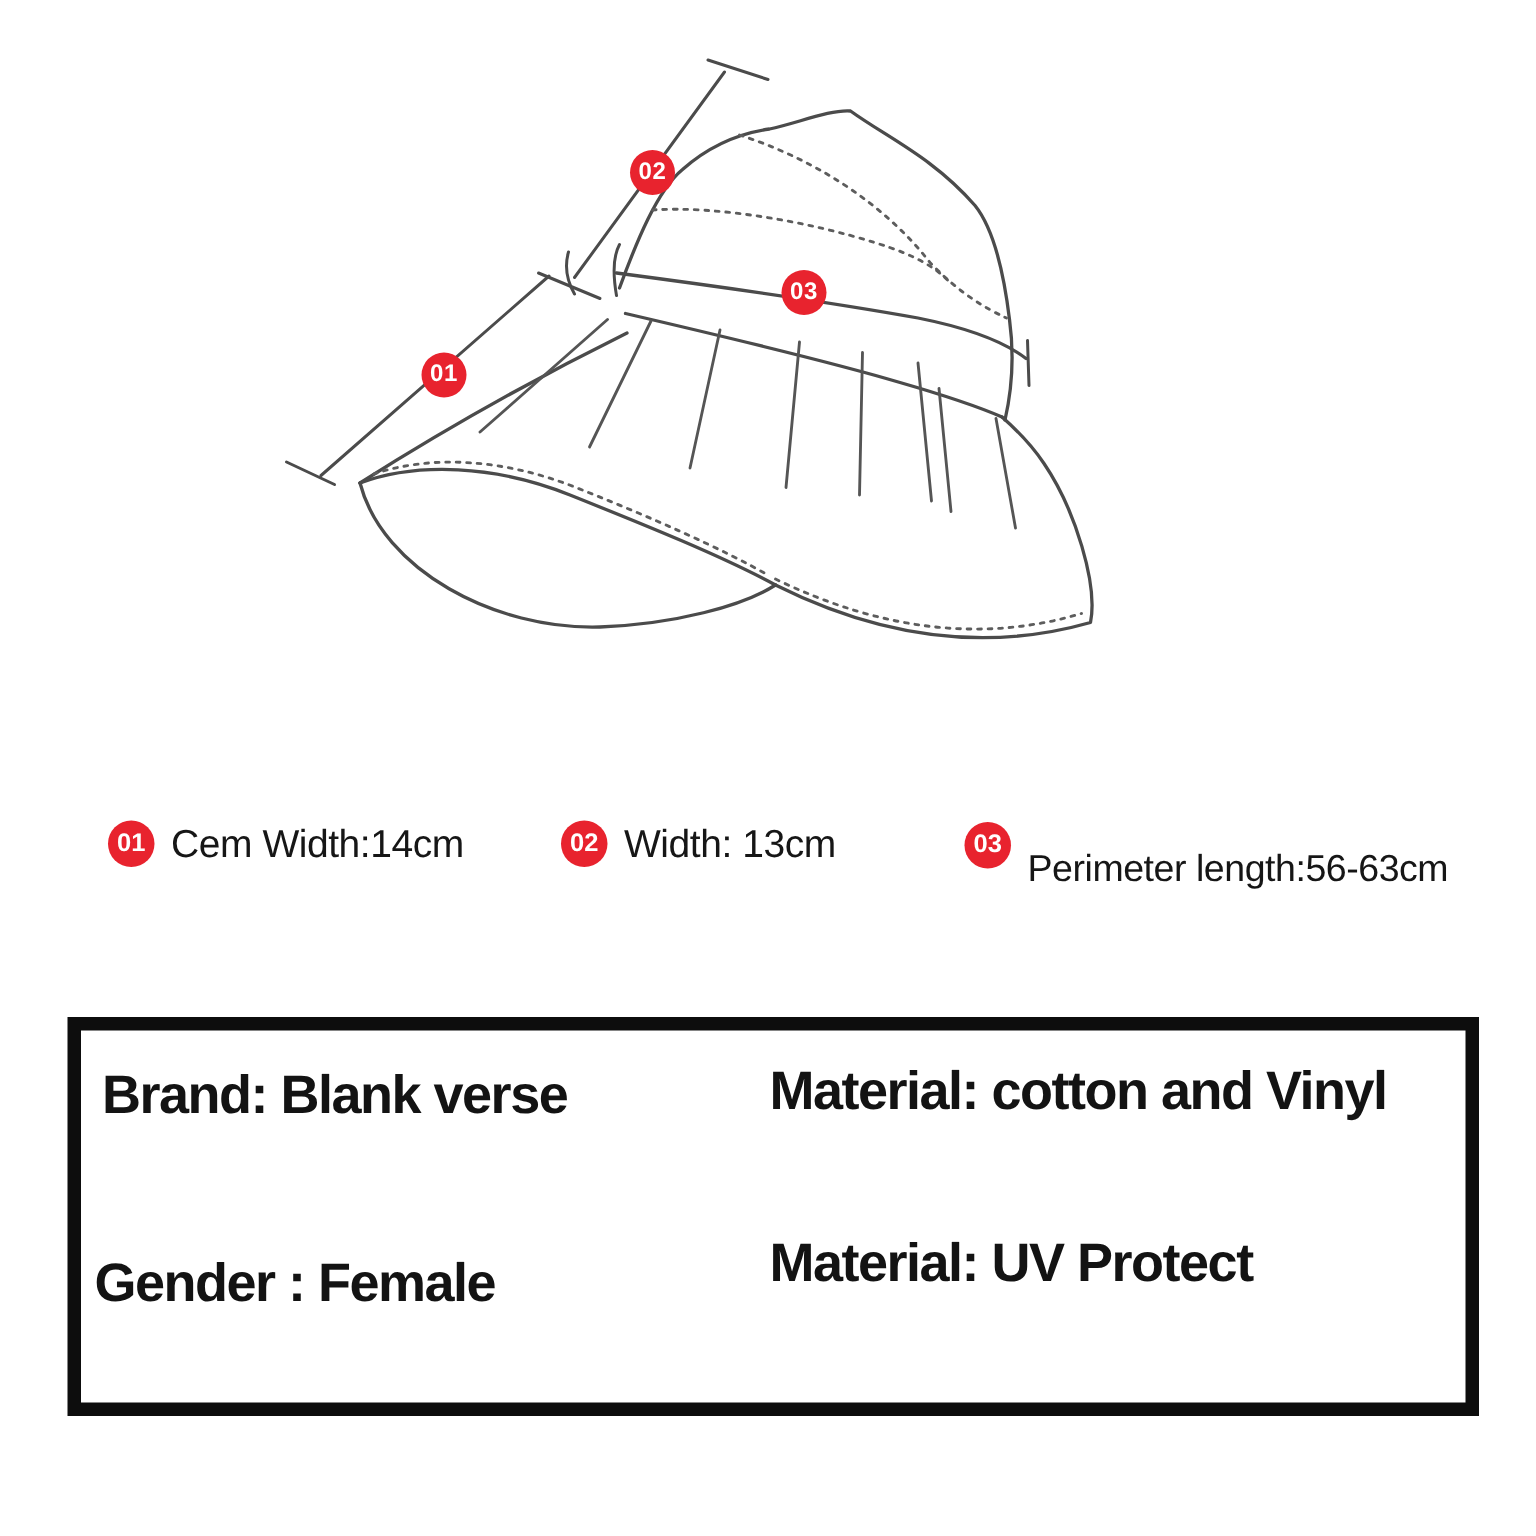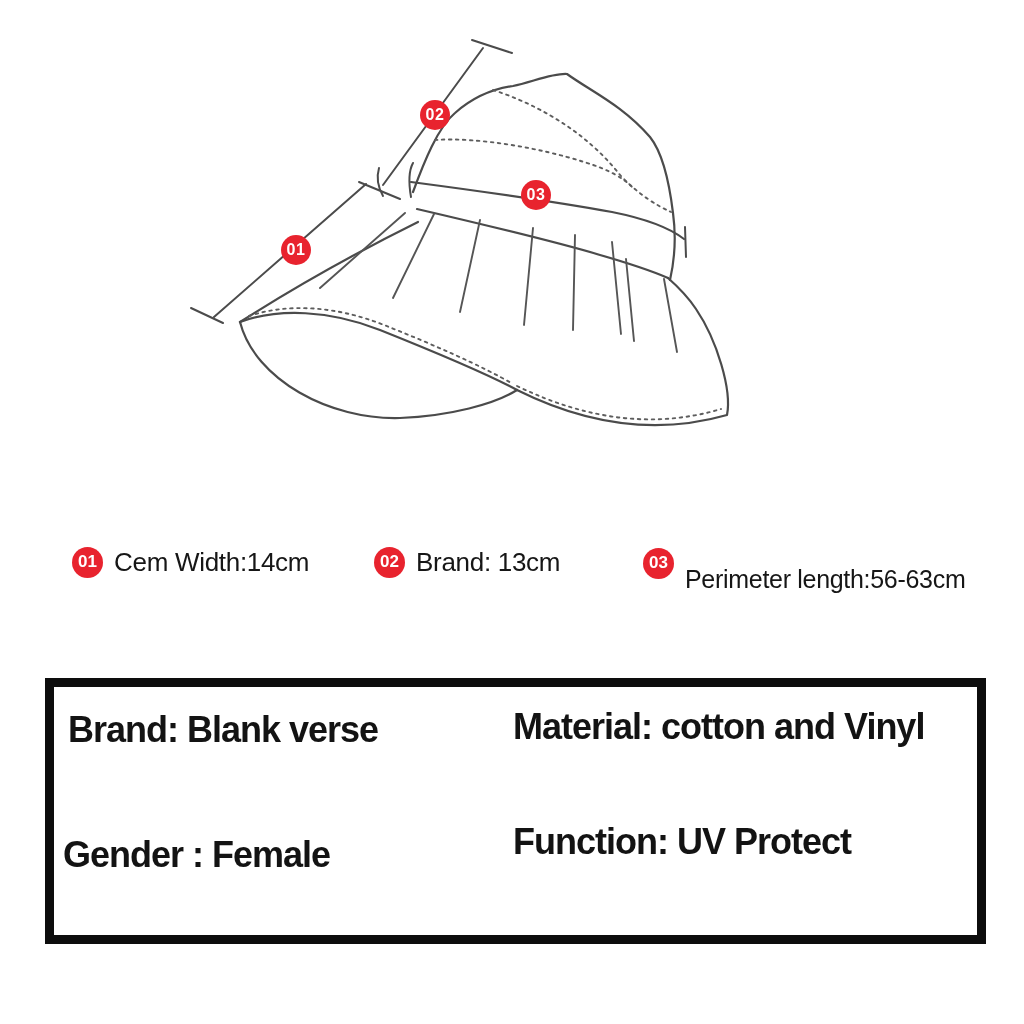--- a/index.html
+++ b/index.html
@@ -111,25 +111,25 @@
 <div class="marker" id="marker-01" style="background: rgb(232, 35, 46);">01</div>
 <div class="marker" id="marker-02" style="background: rgb(232, 35, 46);">02</div>
 <div class="marker" id="marker-03" style="background: rgb(232, 35, 46);">03</div>
 
 <div class="legend-item" id="legend-item-1">
   <span class="legend-badge" style="background: rgb(232, 35, 46);">01</span>
   <span class="legend-text">Cem Width:14cm</span>
 </div>
 <div class="legend-item" id="legend-item-2">
   <span class="legend-badge" style="background: rgb(232, 35, 46);">02</span>
-  <span class="legend-text">Brand: 13cm</span>
+  <span class="legend-text">Width: 13cm</span>
 </div>
 <div class="legend-item" id="legend-item-3">
   <span class="legend-badge" style="background: rgb(232, 35, 46);">03</span>
   <span class="legend-text">Perimeter length:56-63cm</span>
 </div>
 
 <div id="spec-box">
   <div class="spec-cell" id="cell-brand">Brand: Blank verse</div>
   <div class="spec-cell" id="cell-material">Material: cotton and Vinyl</div>
   <div class="spec-cell" id="cell-gender">Gender : Female</div>
-  <div class="spec-cell" id="cell-function">Function: UV Protect</div>
+  <div class="spec-cell" id="cell-function">Material: UV Protect</div>
 </div>
 
 </body></html>

